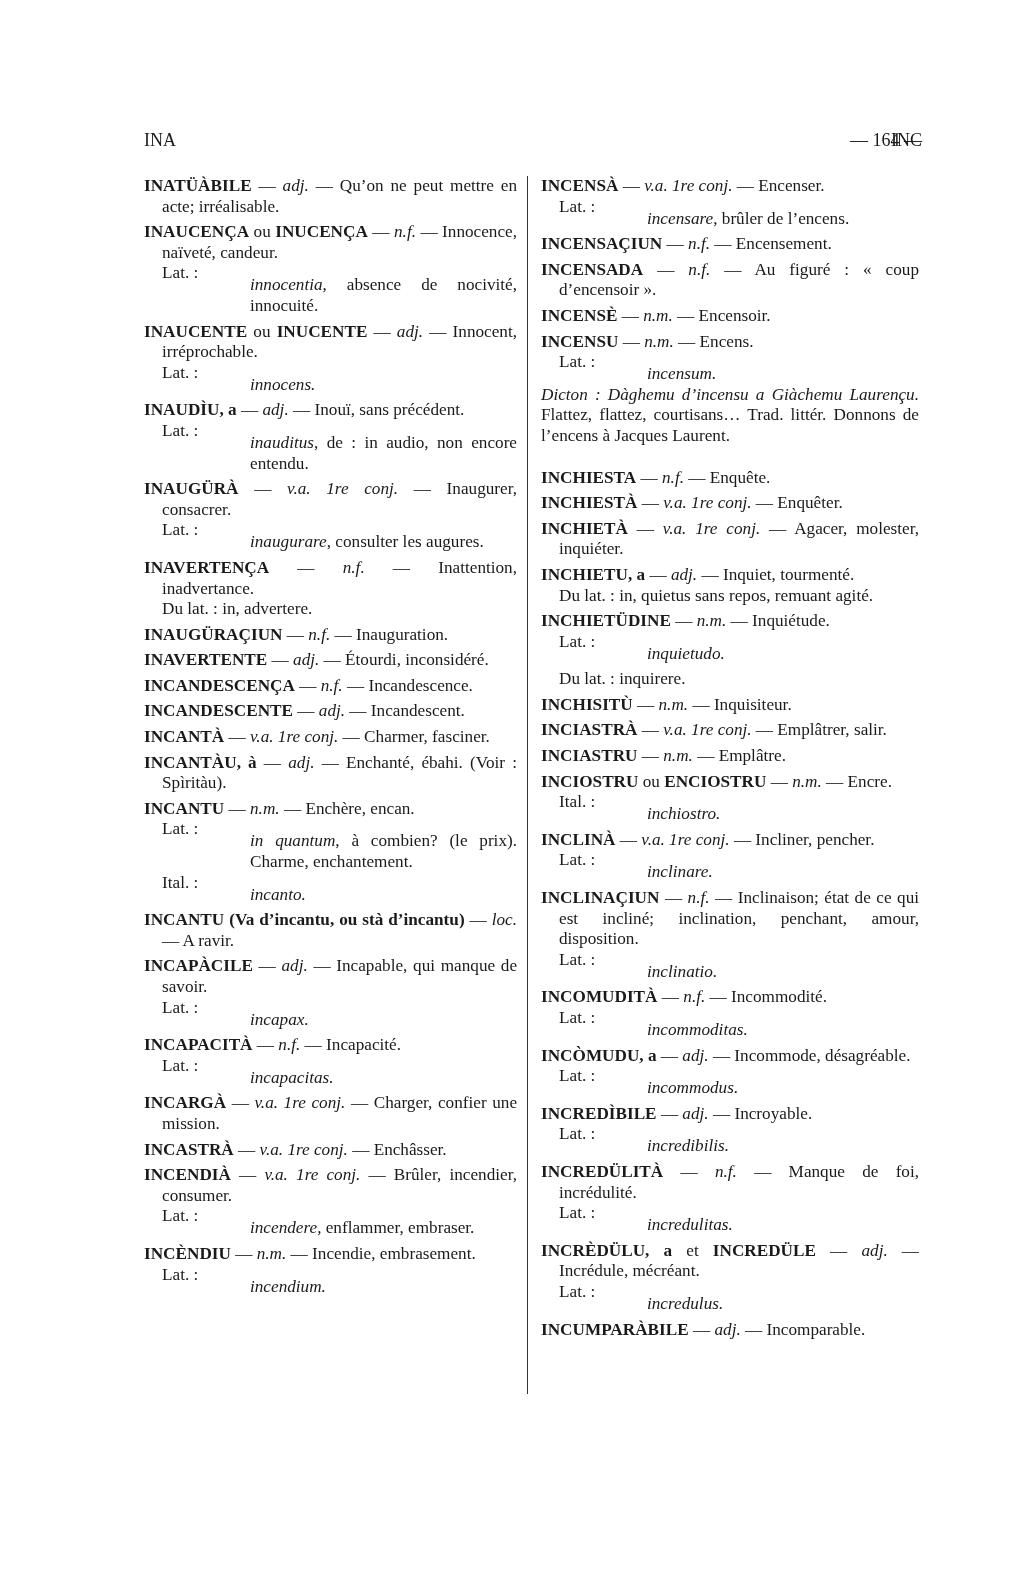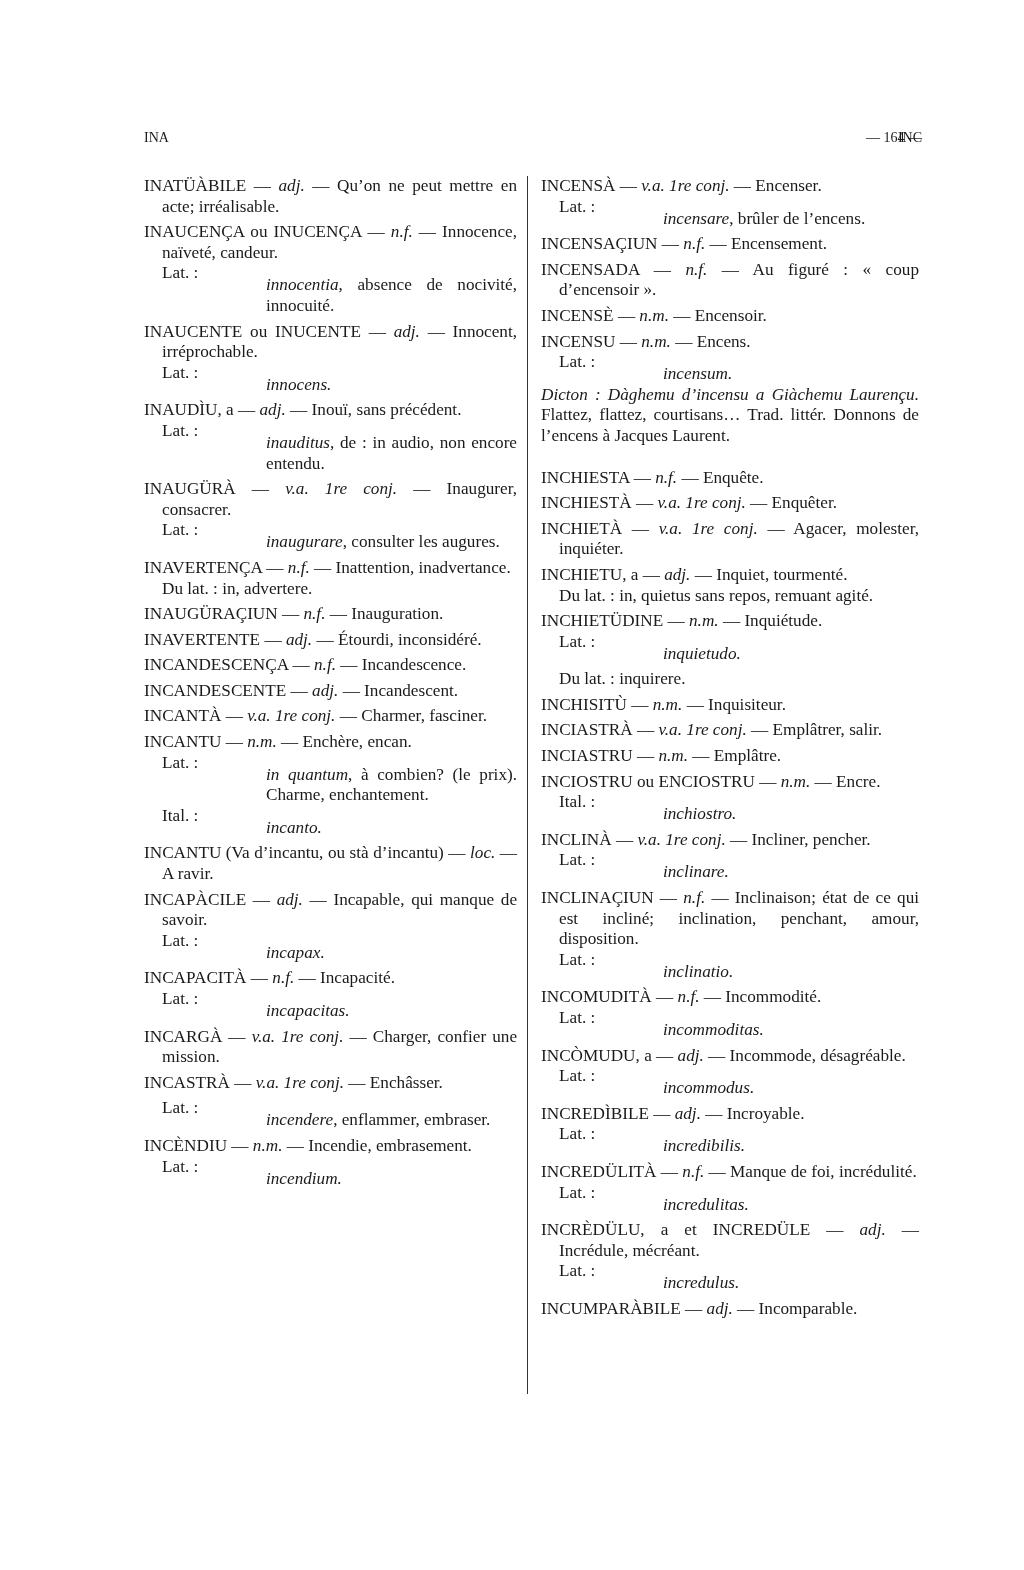--- a/index.html
+++ b/index.html
@@ -3,40 +3,40 @@
 <meta charset="utf-8">
 <style>
   html, body { margin: 0; padding: 0; background: #ffffff; }
   body {
     width: 1024px; height: 1570px; position: relative; overflow: hidden;
     font-family: "Liberation Serif", "DejaVu Serif", serif;
     color: #1a1a1a;
   }
   .header {
     position: absolute; top: 130px; left: 144px; width: 778px; height: 24px;
-    font-size: 14px;
+    font-size: 18px;
   }
   .header .left { position: absolute; left: 0; top: 0; }
   .header .center { position: absolute; left: 0; right: 0; text-align: right; top: 0; }
   .header .right { position: absolute; right: 0; top: 0; }
   .col {
     position: absolute; top: 176px; width: 373px;
     font-size: 17.2px; line-height: 20.6px;
   }
   .col.left { left: 144px; }
   .col.right { left: 541px; width: 378px; }
   .divider {
     position: absolute; left: 527px; top: 176px; width: 1px; height: 1218px;
     background: #333;
   }
   .entry { margin-bottom: 5px; text-align: justify; }
-  .entry .hw { font-weight: normal; }
+  .entry .hw { font-weight: bold; }
   .entry .pos { font-style: italic; }
   .line-first { text-indent: 0; padding-left: 18px; text-indent: -18px; }
-  .sub { display: flex; padding-left: 18px; gap: 16px; }
+  .sub { display: flex; padding-left: 18px; }
   .sub .lbl { width: 88px; flex: none; }
   .sub .txt { flex: 1; text-align: justify; margin-top: 12px; }
   .it { font-style: italic; }
   .dicton { text-align: justify; margin-bottom: 21px; }
 </style>
 </head>
 <body>
 
 <div class="header">
   <span class="left">INA</span>
@@ -89,20 +89,23 @@
     <div class="entry">
       <div class="line-first"><span class="hw">INCANDESCENÇA</span> — <span class="pos">n.f.</span> — <span>Incandescence.</span></div>
     </div>
     <div class="entry">
       <div class="line-first"><span class="hw">INCANDESCENTE</span> — <span class="pos">adj.</span> — <span>Incandescent.</span></div>
     </div>
     <div class="entry">
       <div class="line-first"><span class="hw">INCANTÀ</span> — <span class="pos">v.a. 1re conj.</span> — <span>Charmer, fasciner.</span></div>
     </div>
     <div class="entry">
+      <div class="line-first"><span class="hw">INCANTÀU, à</span> — <span class="pos">adj.</span> — <span>Enchanté, ébahi. (Voir : Spìritàu).</span></div>
+    </div>
+    <div class="entry">
       <div class="line-first"><span class="hw">INCANTU</span> — <span class="pos">n.m.</span> — <span>Enchère, encan.</span></div>
       <div class="sub">
         <span class="lbl">Lat. :</span>
         <span class="txt"><span class="it">in quantum</span><span>, à combien? (le prix). Charme, enchantement.</span></span>
       </div>
       <div class="sub">
         <span class="lbl">Ital. :</span>
         <span class="txt"><span class="it">incanto.</span></span>
       </div>
     </div>
@@ -123,20 +126,21 @@
         <span class="txt"><span class="it">incapacitas.</span></span>
       </div>
     </div>
     <div class="entry">
       <div class="line-first"><span class="hw">INCARGÀ</span> — <span class="pos">v.a. 1re conj.</span> — <span>Charger, confier une mission.</span></div>
     </div>
     <div class="entry">
       <div class="line-first"><span class="hw">INCASTRÀ</span> — <span class="pos">v.a. 1re conj.</span> — <span>Enchâsser.</span></div>
     </div>
     <div class="entry">
+      <div class="line-first"><span class="hw">INCENDIÀ</span> — <span class="pos">v.a. 1re conj.</span> — <span>Brûler, incendier, consumer.</span></div>
       <div class="sub">
         <span class="lbl">Lat. :</span>
         <span class="txt"><span class="it">incendere</span><span>, enflammer, embraser.</span></span>
       </div>
     </div>
     <div class="entry">
       <div class="line-first"><span class="hw">INCÈNDIU</span> — <span class="pos">n.m.</span> — <span>Incendie, embrasement.</span></div>
       <div class="sub">
         <span class="lbl">Lat. :</span>
         <span class="txt"><span class="it">incendium.</span></span>

